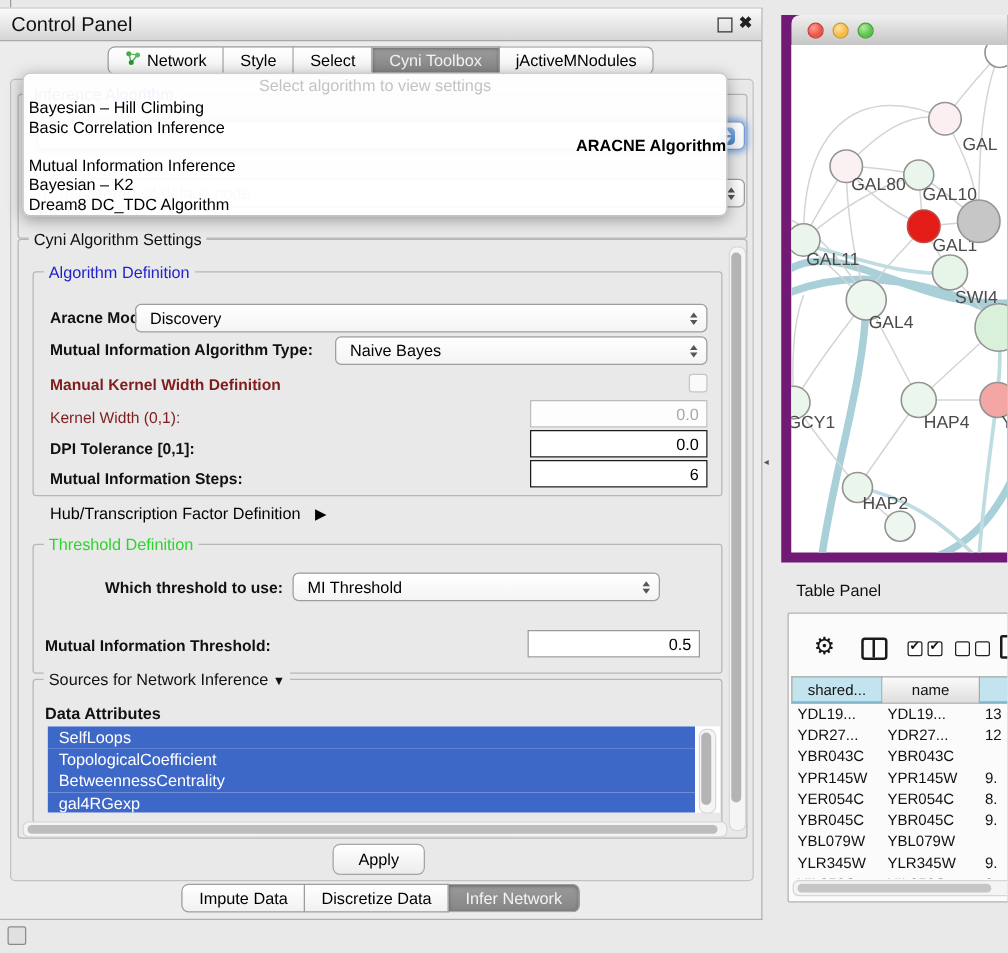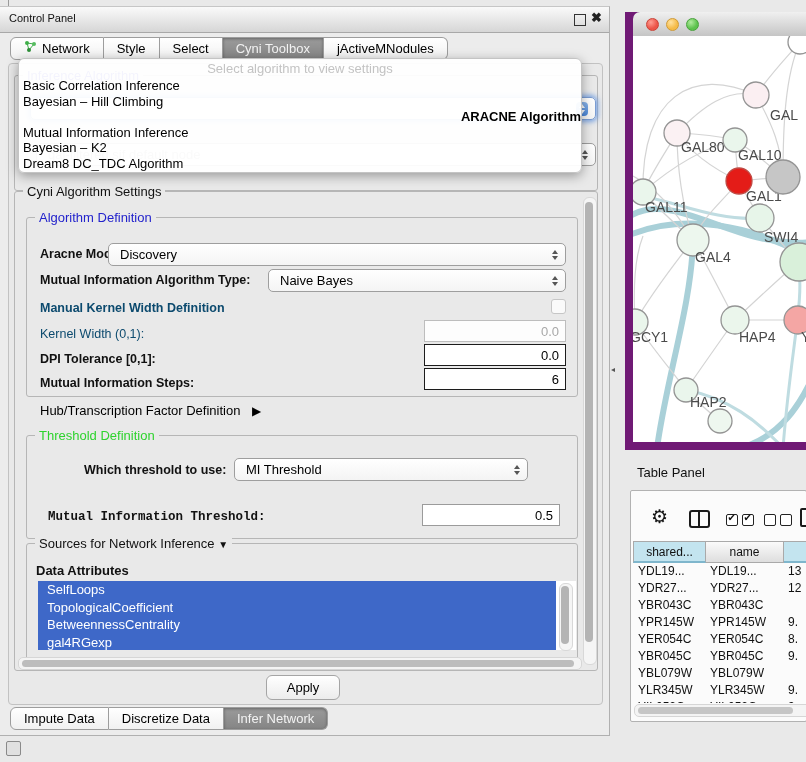--- a/index.html
+++ b/index.html
@@ -8,25 +8,25 @@
     background:#e9e9e9;
     font-family:"Liberation Sans", sans-serif;
     -webkit-font-smoothing:antialiased;
   }
   .abs{position:absolute;}
   
   #control-panel{left:-1px;top:6px;width:609px;height:728px;background:#ececec;
     border:1px solid #b0b0b0;border-top-color:#c6c6c6;}
   .cp-titlebar{left:0;top:0;width:100%;height:25px;
     background:linear-gradient(#fafafa,#d6d6d6);border-bottom:1px solid #a8a8a8;}
-  .cp-title{left:9px;top:5px;font-size:11px;color:#111;}
+  .cp-title{left:9px;top:5px;font-size:16px;color:#111;}
   .float-btn{left:574px;top:7px;width:10px;height:10px;border:1.5px solid #333;background:transparent;}
   .close-btn{left:591px;top:3px;font-size:13px;font-weight:bold;color:#222;}
   
-  .tabbar{display:flex;width:100%;padding-left:10px;}
+  .tabbar{display:flex;justify-content:center;width:100%;}
   .tabbar .tab{height:21px;line-height:21px;padding:0 13px;font-size:13px;color:#000;
     background:linear-gradient(#ffffff,#f1f1f1);border:1px solid #9d9d9d;border-left:none;
     display:flex;align-items:center;gap:5px;white-space:nowrap;}
   .tabbar .tab:first-child{border-left:1px solid #9d9d9d;border-radius:6px 0 0 6px;}
   .tabbar .tab:last-child{border-radius:0 6px 6px 0;}
   .tabbar .tab.sel{background:linear-gradient(#9b9b9b,#858585);color:#f3f3f3;
     box-shadow:inset 0 1px 3px rgba(0,0,0,.35);}
   #top-tabbar{left:0;top:30px;}
   #bottom-tabbar{left:0;top:700px;}
   
@@ -40,21 +40,21 @@
   .grouplabel.green{color:#2ed32e;}
   
   .combo{position:absolute;height:23px;background:linear-gradient(#ffffff,#f4f4f4);
     border:1px solid #9e9e9e;border-radius:5px;display:flex;align-items:center;box-sizing:border-box;}
   .combo-text{padding-left:11px;font-size:13px;color:#000;}
   .stepper{margin-left:auto;margin-right:7px;display:flex;flex-direction:column;gap:2px;align-items:center;}
   .stepper .up{width:0;height:0;border-left:3.5px solid transparent;border-right:3.5px solid transparent;border-bottom:4.5px solid #555;}
   .stepper .dn{width:0;height:0;border-left:3.5px solid transparent;border-right:3.5px solid transparent;border-top:4.5px solid #555;}
   
   .flabel{position:absolute;font-size:12.5px;font-weight:bold;color:#111;white-space:nowrap;}
-  .flabel.dis{color:#0c4a6e;}
+  .flabel.dis{color:#7f1d1d;}
   .tfield{position:absolute;height:22px;box-sizing:border-box;background:#fff;
     border:1px solid #bdbdbd;font-size:13px;text-align:right;padding:0 6px;color:#000;
     font-family:"Liberation Sans",sans-serif;}
   .tfield.dark{border:1.5px solid #1c1c1c;}
   .tfield.dis{color:#a8a8a8;background:#fdfdfd;}
   .checkbox{position:absolute;width:13px;height:13px;border:1px solid #c6c6c6;border-radius:3px;background:#fafafa;}
   
   #algo-popup{left:18px;top:51px;width:562px;height:113px;background:rgba(255,255,255,.95);
     border:1px solid #c4c4c4;border-radius:6px;box-shadow:0 3px 12px rgba(0,0,0,.35);z-index:60;overflow:hidden;}
   .pop-placeholder{height:19px;line-height:19px;text-align:center;color:#c3c3c3;font-size:13px;}
@@ -158,22 +158,22 @@
     <span class="combo-text" style="color:#9a9a9a;">gal-filtered.sif default node</span>
     <span class="stepper">
         <i class="up"></i>
         <i class="dn"></i>
       </span>
   </div>
 
   <div class="abs" id="algo-popup">
     <div class="pop-placeholder">Select algorithm to view settings</div>
     <div id="pop-items">
+        <div class="pop-item">Bayesian – Hill Climbing</div>
         <div class="pop-item">Basic Correlation Inference</div>
-        <div class="pop-item">Bayesian – Hill Climbing</div>
         <div class="pop-item hl">ARACNE Algorithm</div>
         <div class="pop-item">Mutual Information Inference</div>
         <div class="pop-item">Bayesian – K2</div>
         <div class="pop-item">Dream8 DC_TDC Algorithm</div>
       </div>
   </div>
 
   <div class="abs groupbox" style="left:14px;top:184px;width:582px;height:478px;">
     <span class="grouplabel">Cyni Algorithm Settings</span>
   </div>
@@ -218,21 +218,21 @@
     <span class="grouplabel green">Threshold Definition</span>
   </div>
   <span class="flabel" style="left:84px;top:456px;">Which threshold to use:</span>
   <div class="combo" style="left:234px;top:451px;width:294px;gap:12px;">
     <span class="combo-text">MI Threshold</span>
     <span class="stepper">
         <i class="up"></i>
         <i class="dn"></i>
       </span>
   </div>
-  <span class="flabel" style="left:48px;top:503px;font-family:Liberation Mono, monospace;">Mutual Information Threshold:</span>
+  <span class="flabel" style="left:36px;top:503px;">Mutual Information Threshold:</span>
   <input class="tfield" style="left: 422px; top: 497px; width: 138px; border-color: rgb(155, 155, 155);" value="0.5">
 
   <div class="abs groupbox" style="left:26px;top:536px;width:550px;height:116px;">
     <span class="grouplabel"><span>Sources for Network Inference</span> <span style="font-size:10px;">▼</span></span>
   </div>
   <span class="flabel" style="left:36px;top:556px;font-size:13px;">Data Attributes</span>
   <div class="abs" id="attr-list">
       <div class="attr-item">SelfLoops</div>
       <div class="attr-item">TopologicalCoefficient</div>
       <div class="attr-item">BetweennessCentrality</div>

